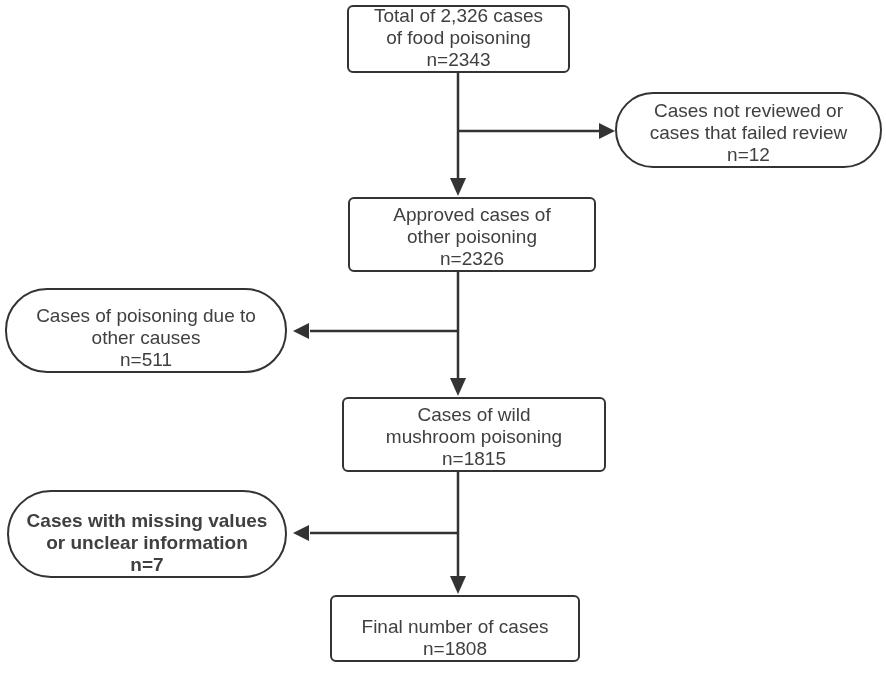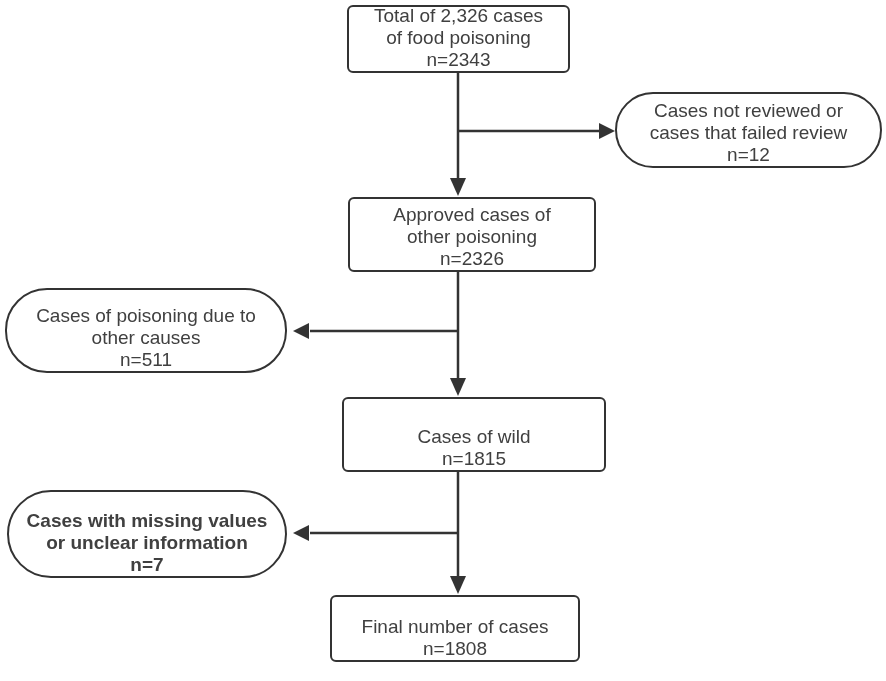--- a/index.html
+++ b/index.html
@@ -106,20 +106,21 @@
   </div>
 
   <div class="node stadium-left-1" id="node-other-causes">
     <div class="line">Cases of poisoning due to</div>
     <div class="line">other causes</div>
     <div class="line">n=511</div>
   </div>
 
   <div class="node rect" id="node-wild-mushroom">
     <div class="line">Cases of wild</div>
+    <div class="line">mushroom poisoning</div>
     <div class="line">n=1815</div>
   </div>
 
   <div class="node stadium-left-2" id="node-missing-values">
     <div class="line">Cases with missing values</div>
     <div class="line">or unclear information</div>
     <div class="line">n=7</div>
   </div>
 
   <div class="node rect" id="node-final">

